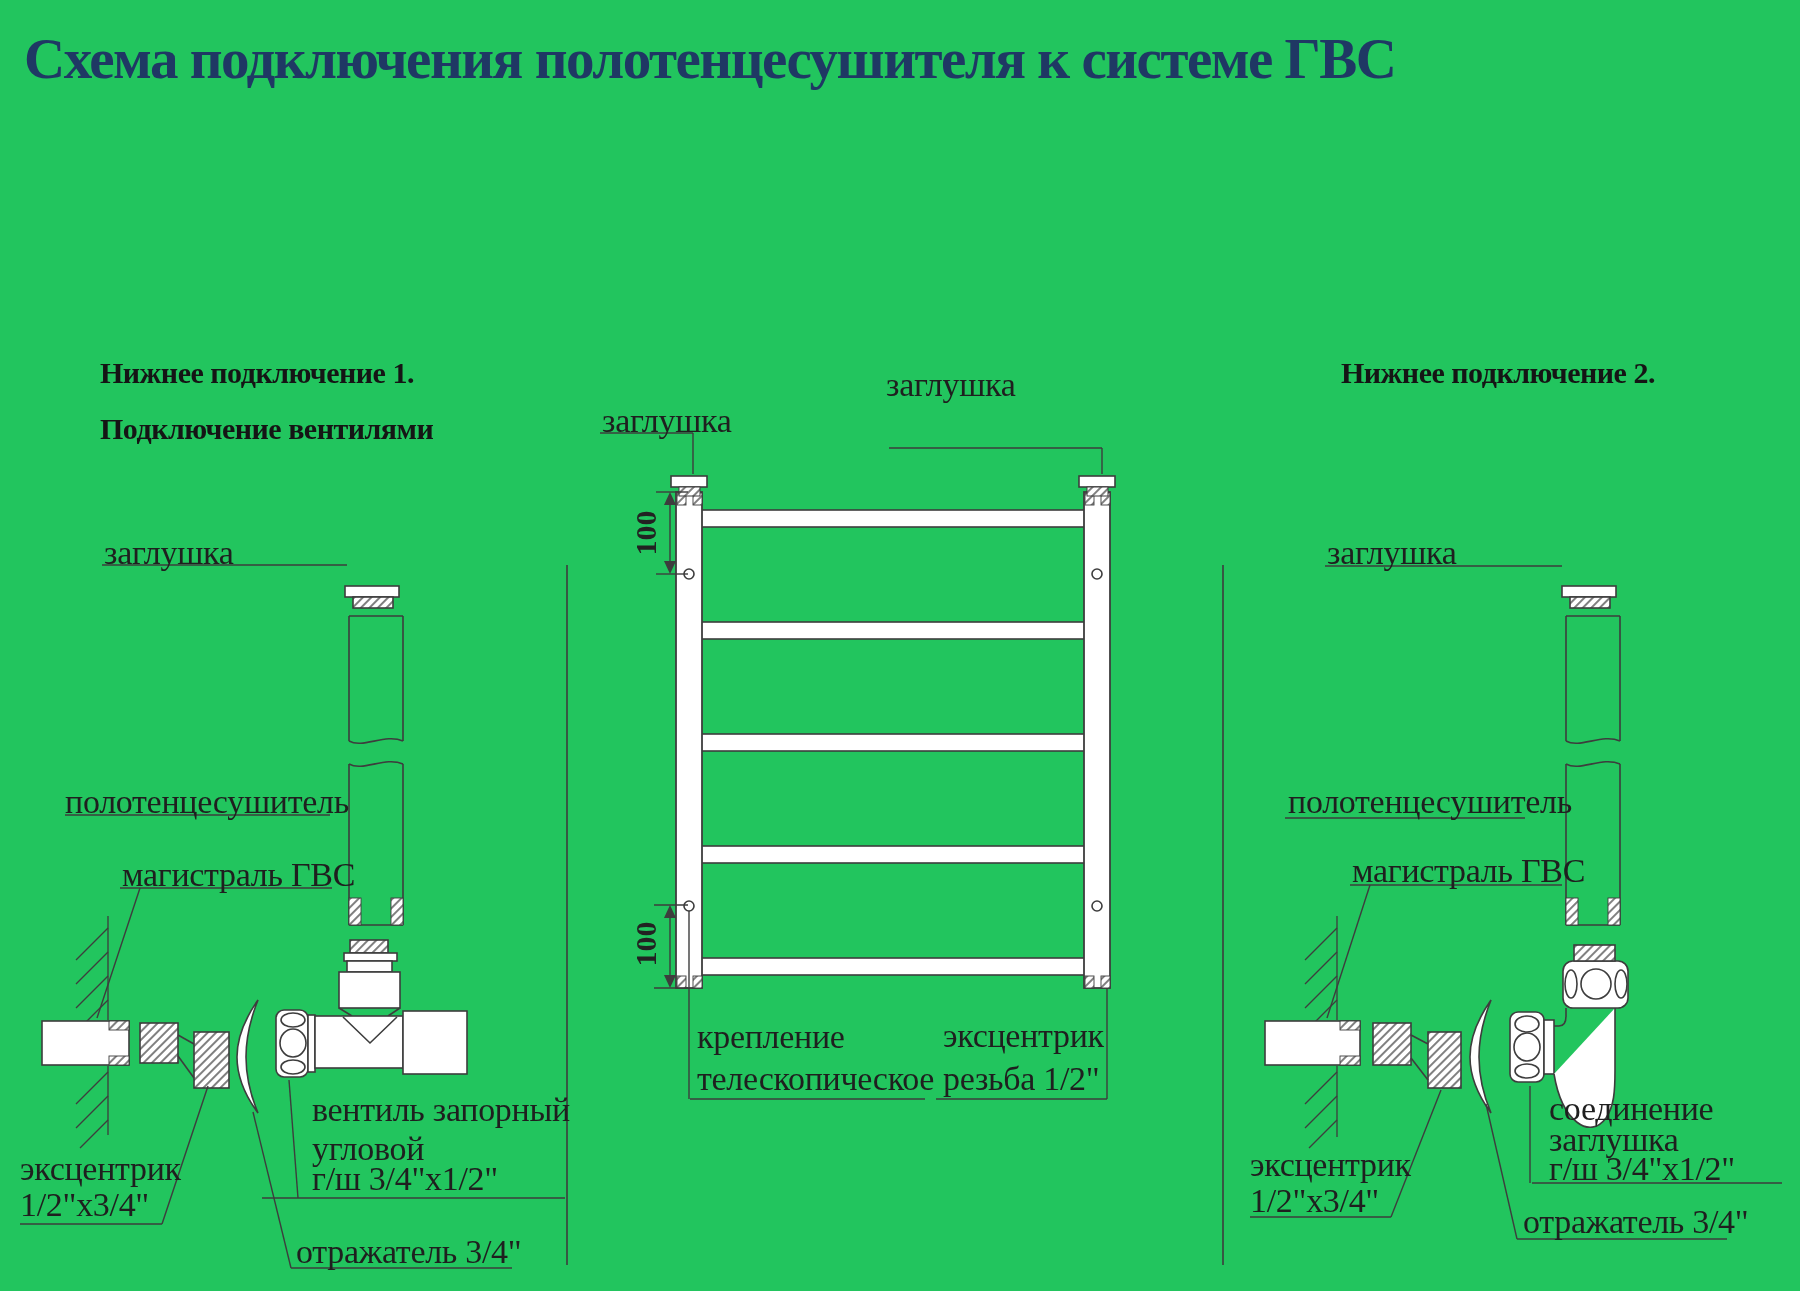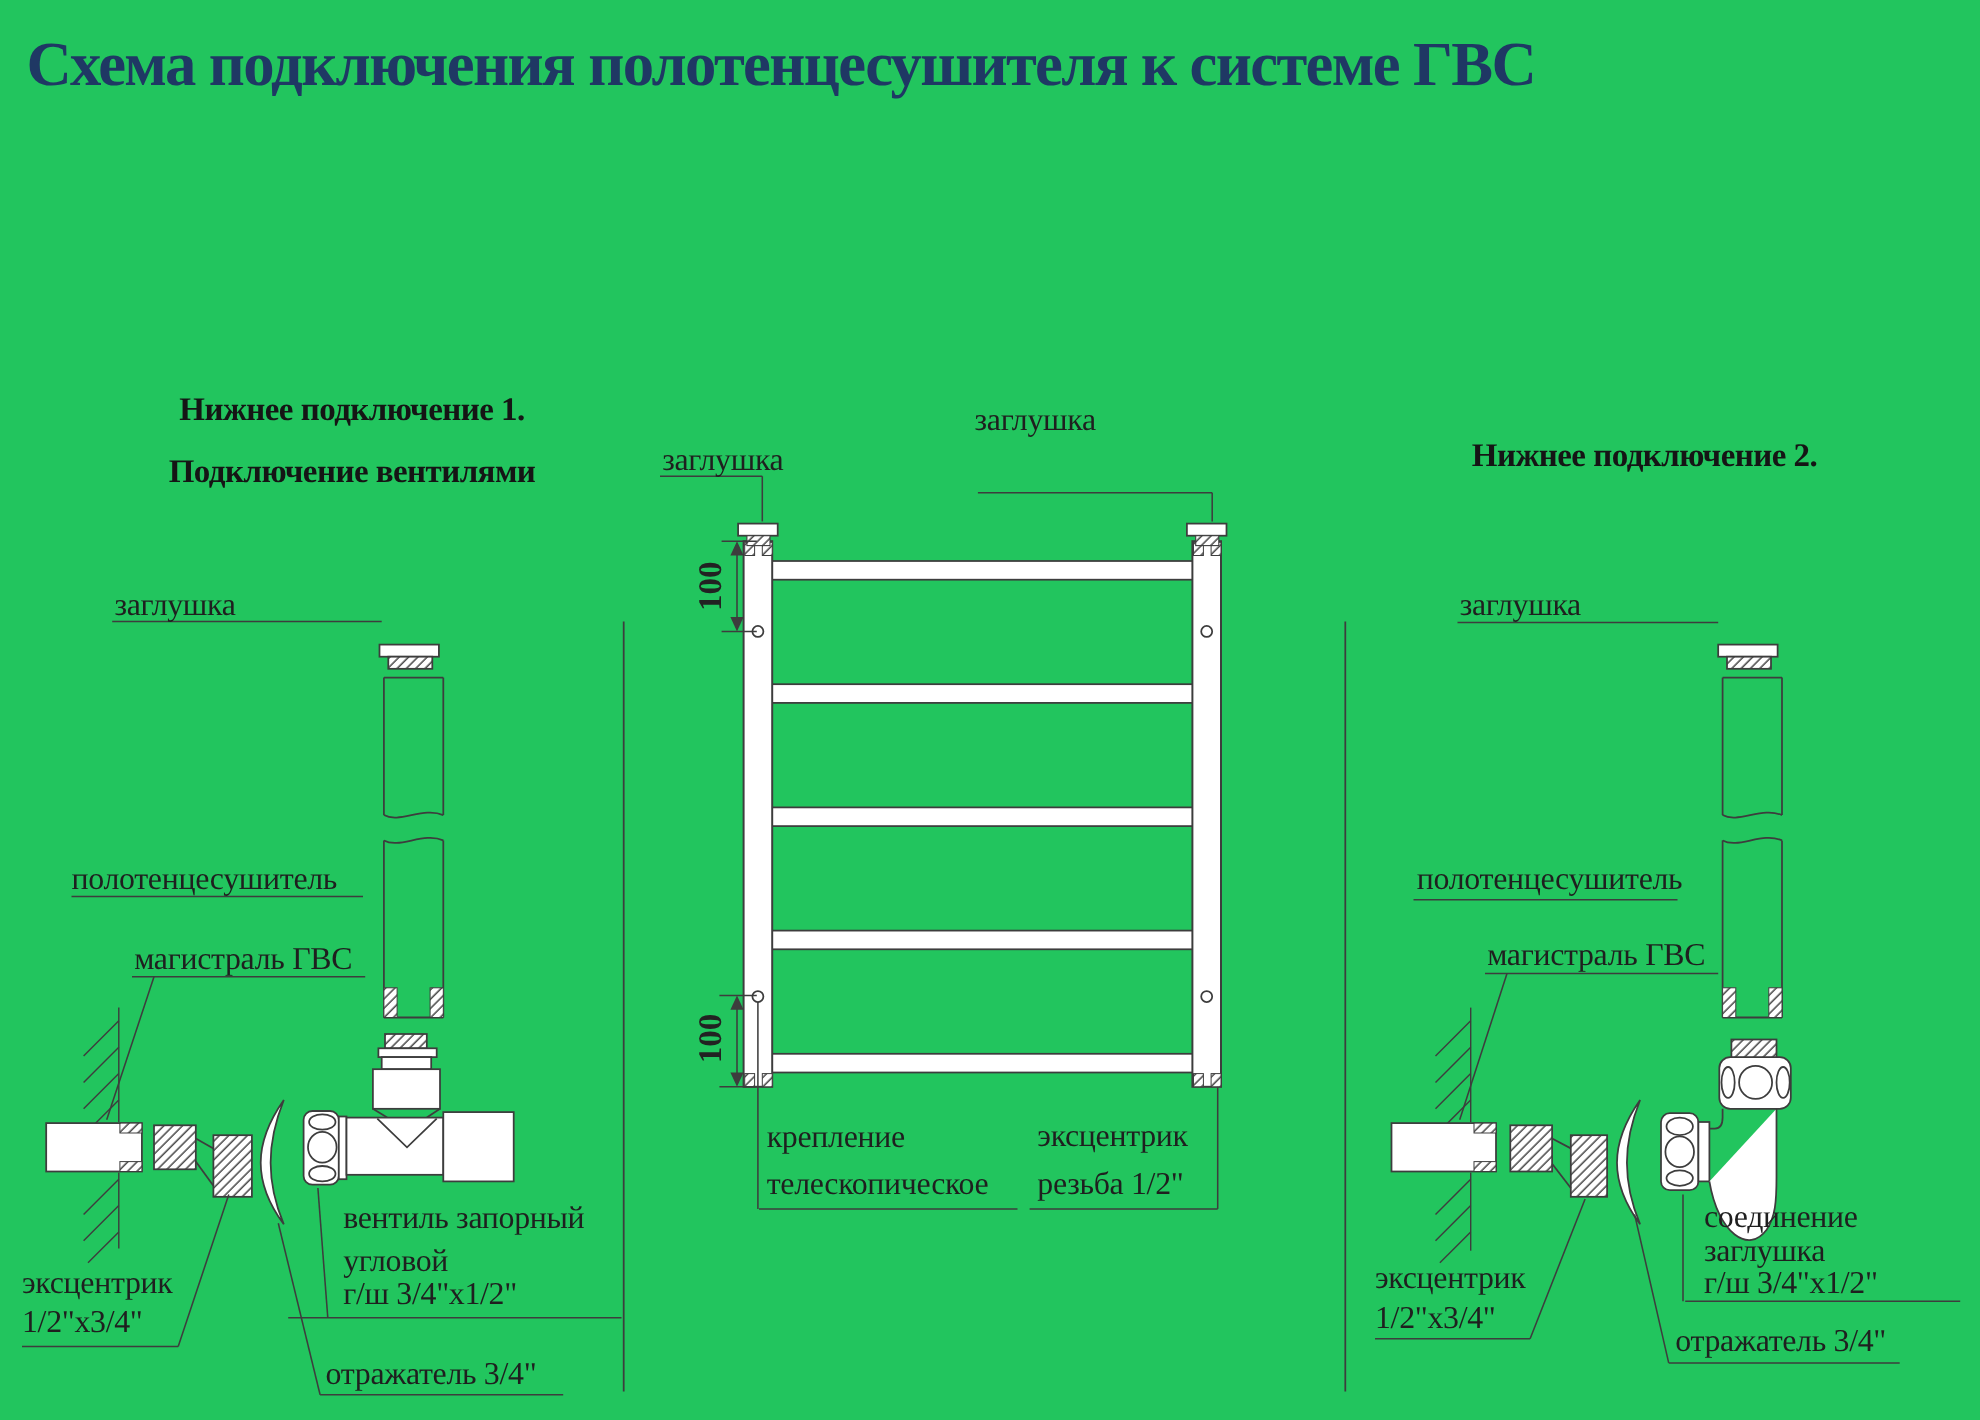--- a/index.html
+++ b/index.html
@@ -1,22 +1,22 @@
 <!DOCTYPE html>
 <html><head>
 <meta charset="utf-8">
 <style>
   html,body{margin:0;padding:0;background:#ffffff;}
   .stage{position:relative;width:1800px;height:1291px;background:#22c55e;overflow:hidden;
          font-family:Liberation Serif, serif;color:var(--text,#1f1f1f);}
   .title{position:absolute;left:24px;top:26px;font-size:57px;font-weight:bold;
          letter-spacing:-1.5px;color:var(--title,#1f3864);white-space:nowrap;}
-  .hdr{position:absolute;width:440px;text-align:center;font-weight:bold;font-size:30px;
+  .hdr{position:absolute;width:440px;font-weight:bold;font-size:30px;
        letter-spacing:-0.5px;white-space:nowrap;color:#151515;}
-  .lbl{position:absolute;font-size:29px;letter-spacing:-0.3px;white-space:nowrap;color:var(--text,#1f1f1f);}
+  .lbl{position:absolute;font-size:34px;letter-spacing:-0.3px;white-space:nowrap;color:var(--text,#1f1f1f);}
   .dim{position:absolute;font-size:30px;font-weight:bold;transform:translate(-50%,-50%) rotate(-90deg);
        color:#222;}
   svg{position:absolute;left:0;top:0;}
   .art line,.art path,.art rect,.art circle,.art ellipse,.art polyline{vector-effect:none;}
 </style>
 </head>
 <body>
 
 <div class="stage" style="--title: #1f3864; --text: #1f1f1f;">
 
@@ -246,21 +246,21 @@
         <line x1="1486" y1="1104" x2="1517" y2="1239"></line>
       </g>
     </g>
   </svg>
 
   <div class="title">Схема подключения полотенцесушителя к системе ГВС</div>
 
   <div class="hdr" style="left:100px;top:356px;">Нижнее подключение 1.</div>
   <div class="hdr" style="left:100px;top:412px;">Подключение вентилями</div>
 
-  <div class="hdr" style="left:1275px;top:356px;margin-top:42px;">Нижнее подключение 2.</div>
+  <div class="hdr" style="left:1341px;top:356px;">Нижнее подключение 2.</div>
 
   <div class="lbl" style="left:104px;top:534px;">заглушка</div>
   <div class="lbl" style="left:65px;top:783px;">полотенцесушитель</div>
   <div class="lbl" style="left:122px;top:856px;">магистраль ГВС</div>
   <div class="lbl" style="left:20px;top:1150px;">эксцентрик</div>
   <div class="lbl" style="left:20px;top:1186px;">1/2"x3/4"</div>
   <div class="lbl" style="left:312px;top:1091px;">вентиль запорный</div>
   <div class="lbl" style="left:312px;top:1130px;">угловой</div>
   <div class="lbl" style="left:312px;top:1160px;">г/ш 3/4"x1/2"</div>
   <div class="lbl" style="left:296px;top:1233px;">отражатель 3/4"</div>

